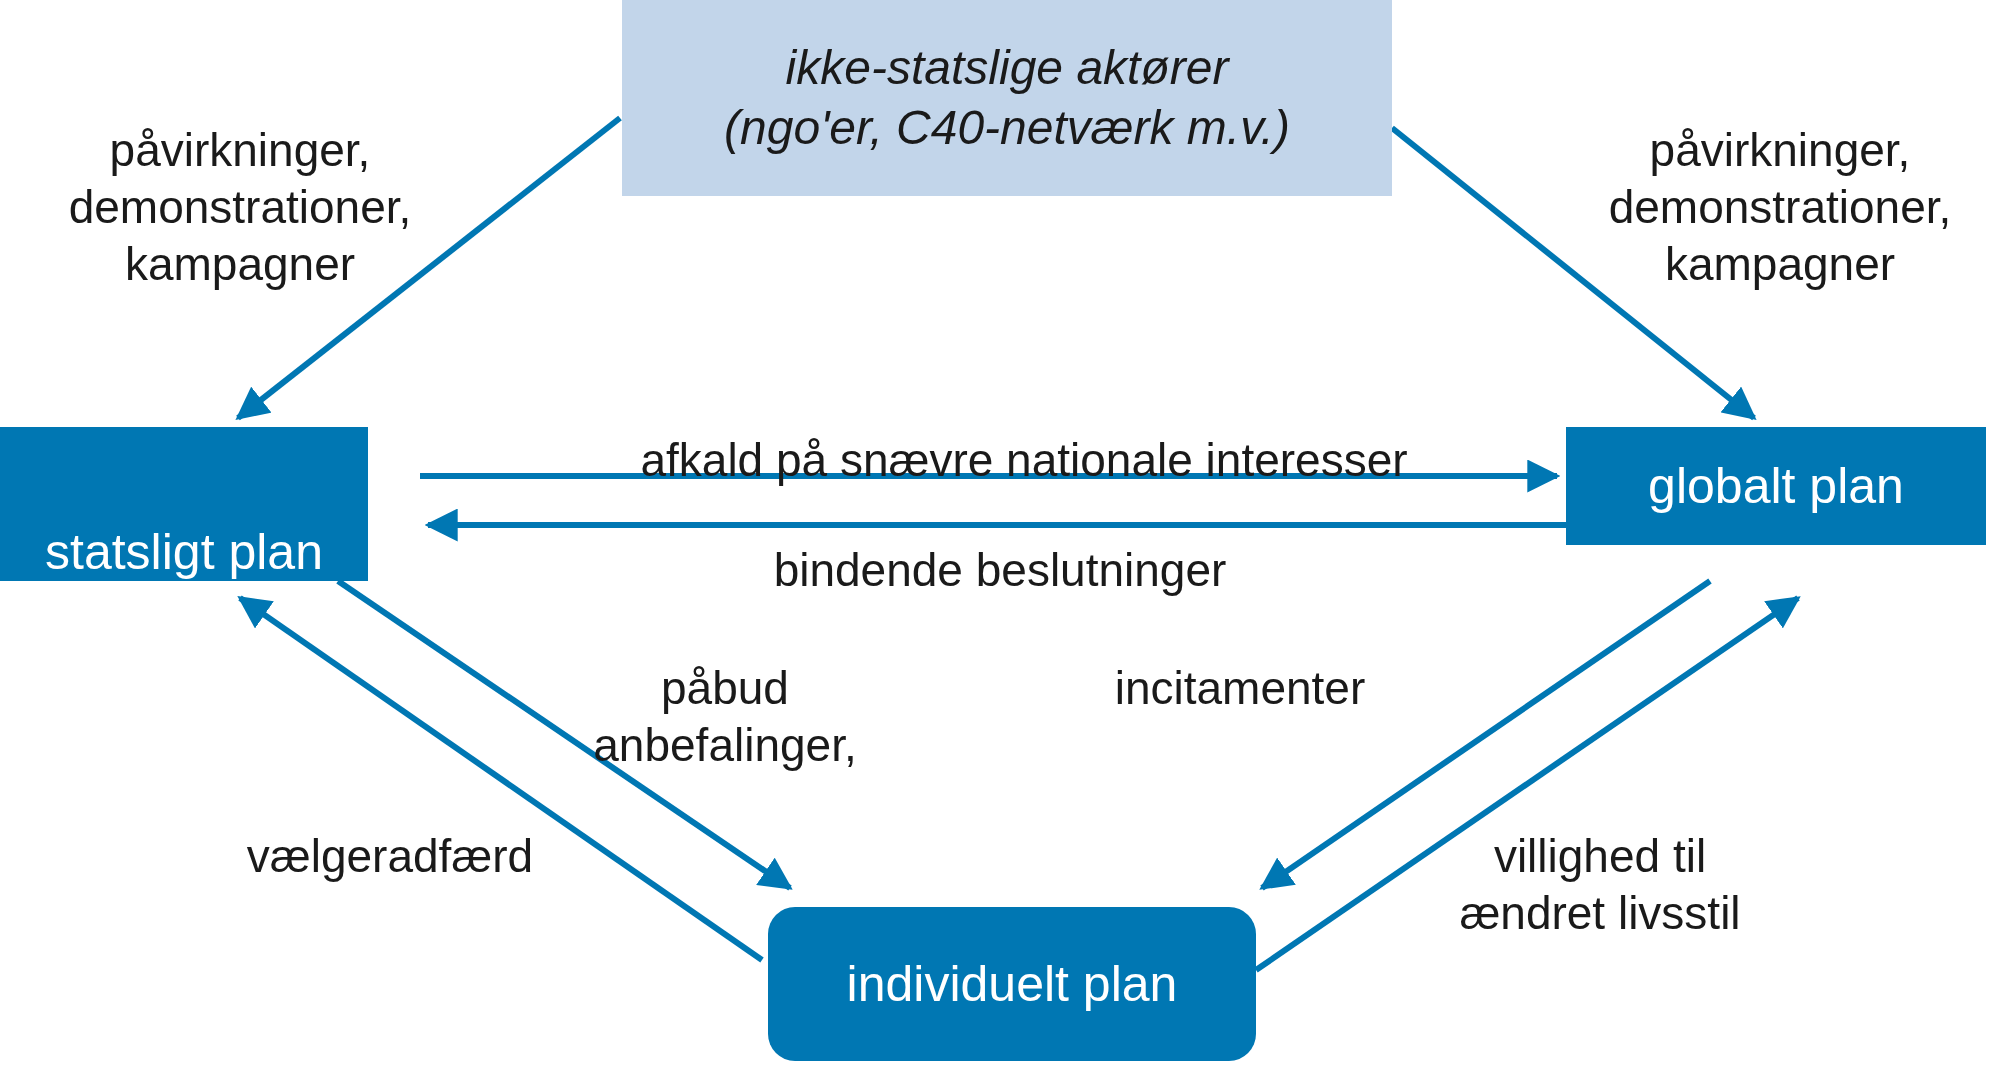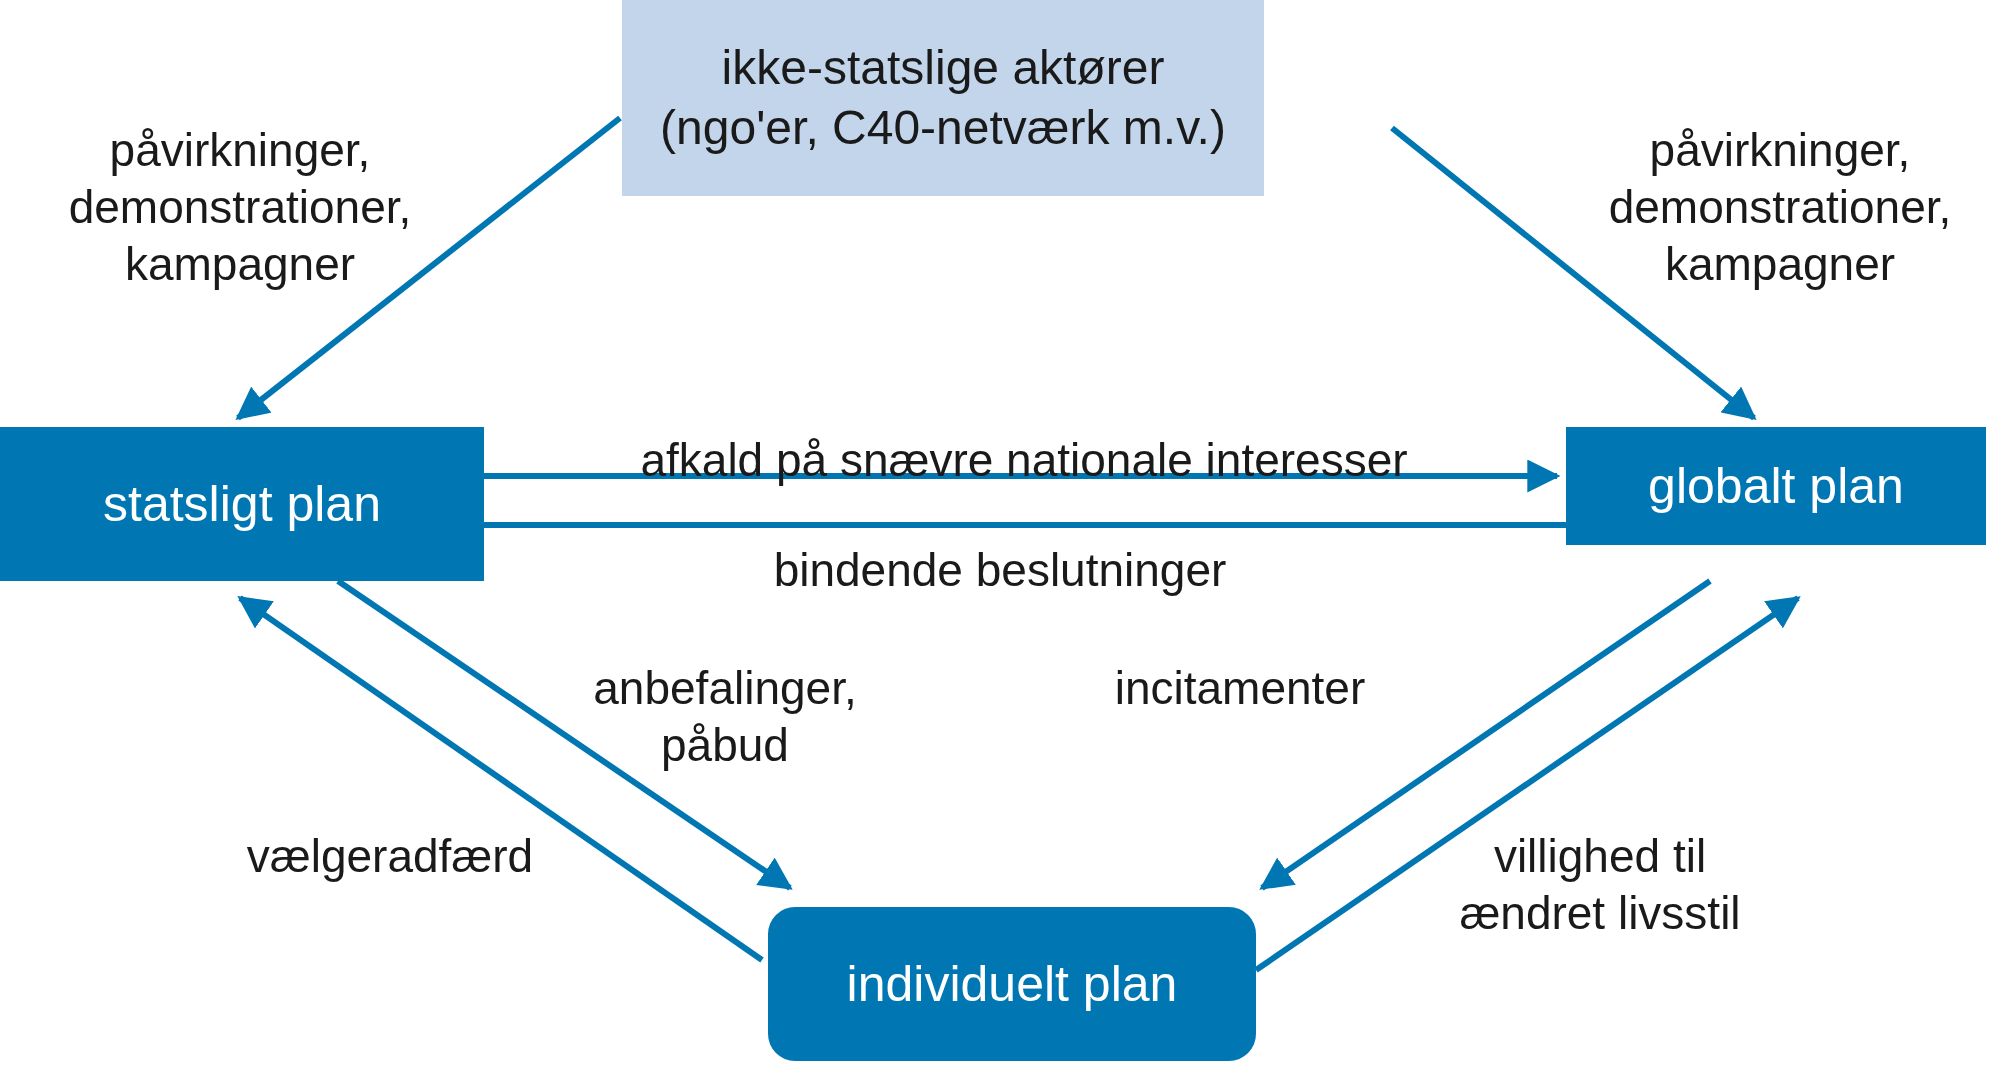--- a/index.html
+++ b/index.html
@@ -40,26 +40,26 @@
       <line x1="338" y1="581" x2="790" y2="888" marker-end="url(#ah)"></line>
 
       <line x1="762" y1="960" x2="240" y2="598" marker-end="url(#ah)"></line>
 
       <line x1="1710" y1="581" x2="1262" y2="888" marker-end="url(#ah)"></line>
 
       <line x1="1256" y1="970" x2="1798" y2="598" marker-end="url(#ah)"></line>
     </g>
   </svg>
 
-  <div class="box light" style="left:622px; top:0px; width:642px; height:196px;">
+  <div class="box light" style="left:622px; top:0px; width:770px; height:196px;font-style:italic;">
     <span>ikke-statslige aktører</span>
     <span>(ngo'er, C40-netværk m.v.)</span>
   </div>
 
-  <div class="box dark" style="left:0px; top:427px; width:484px; height:154px;">
+  <div class="box dark" style="left:0px; top:427px; width:368px; height:154px;align-items:flex-end;">
     <span>statsligt plan</span>
   </div>
 
   <div class="box dark" style="left:1566px; top:427px; width:420px; height:118px;">
     <span>globalt plan</span>
   </div>
 
   <div class="box dark" style="left:768px; top:907px; width:488px; height:154px;border-radius:27px;">
     <span>individuelt plan</span>
   </div>
@@ -78,22 +78,22 @@
 
   <div class="label" style="left:584px; top:398px; width:880px;margin-top:34px;">
     <span>afkald på snævre nationale interesser</span>
   </div>
 
   <div class="label" style="left:700px; top:542px; width:600px;">
     <span>bindende beslutninger</span>
   </div>
 
   <div class="label" style="left:560px; top:660px; width:330px;">
+    <span>påbud</span>
     <span>anbefalinger,</span>
-    <span>påbud</span>
   </div>
 
   <div class="label" style="left:220px; top:828px; width:340px;">
     <span>vælgeradfærd</span>
   </div>
 
   <div class="label" style="left:1000px; top:660px; width:480px;">
     <span>incitamenter</span>
   </div>
 

